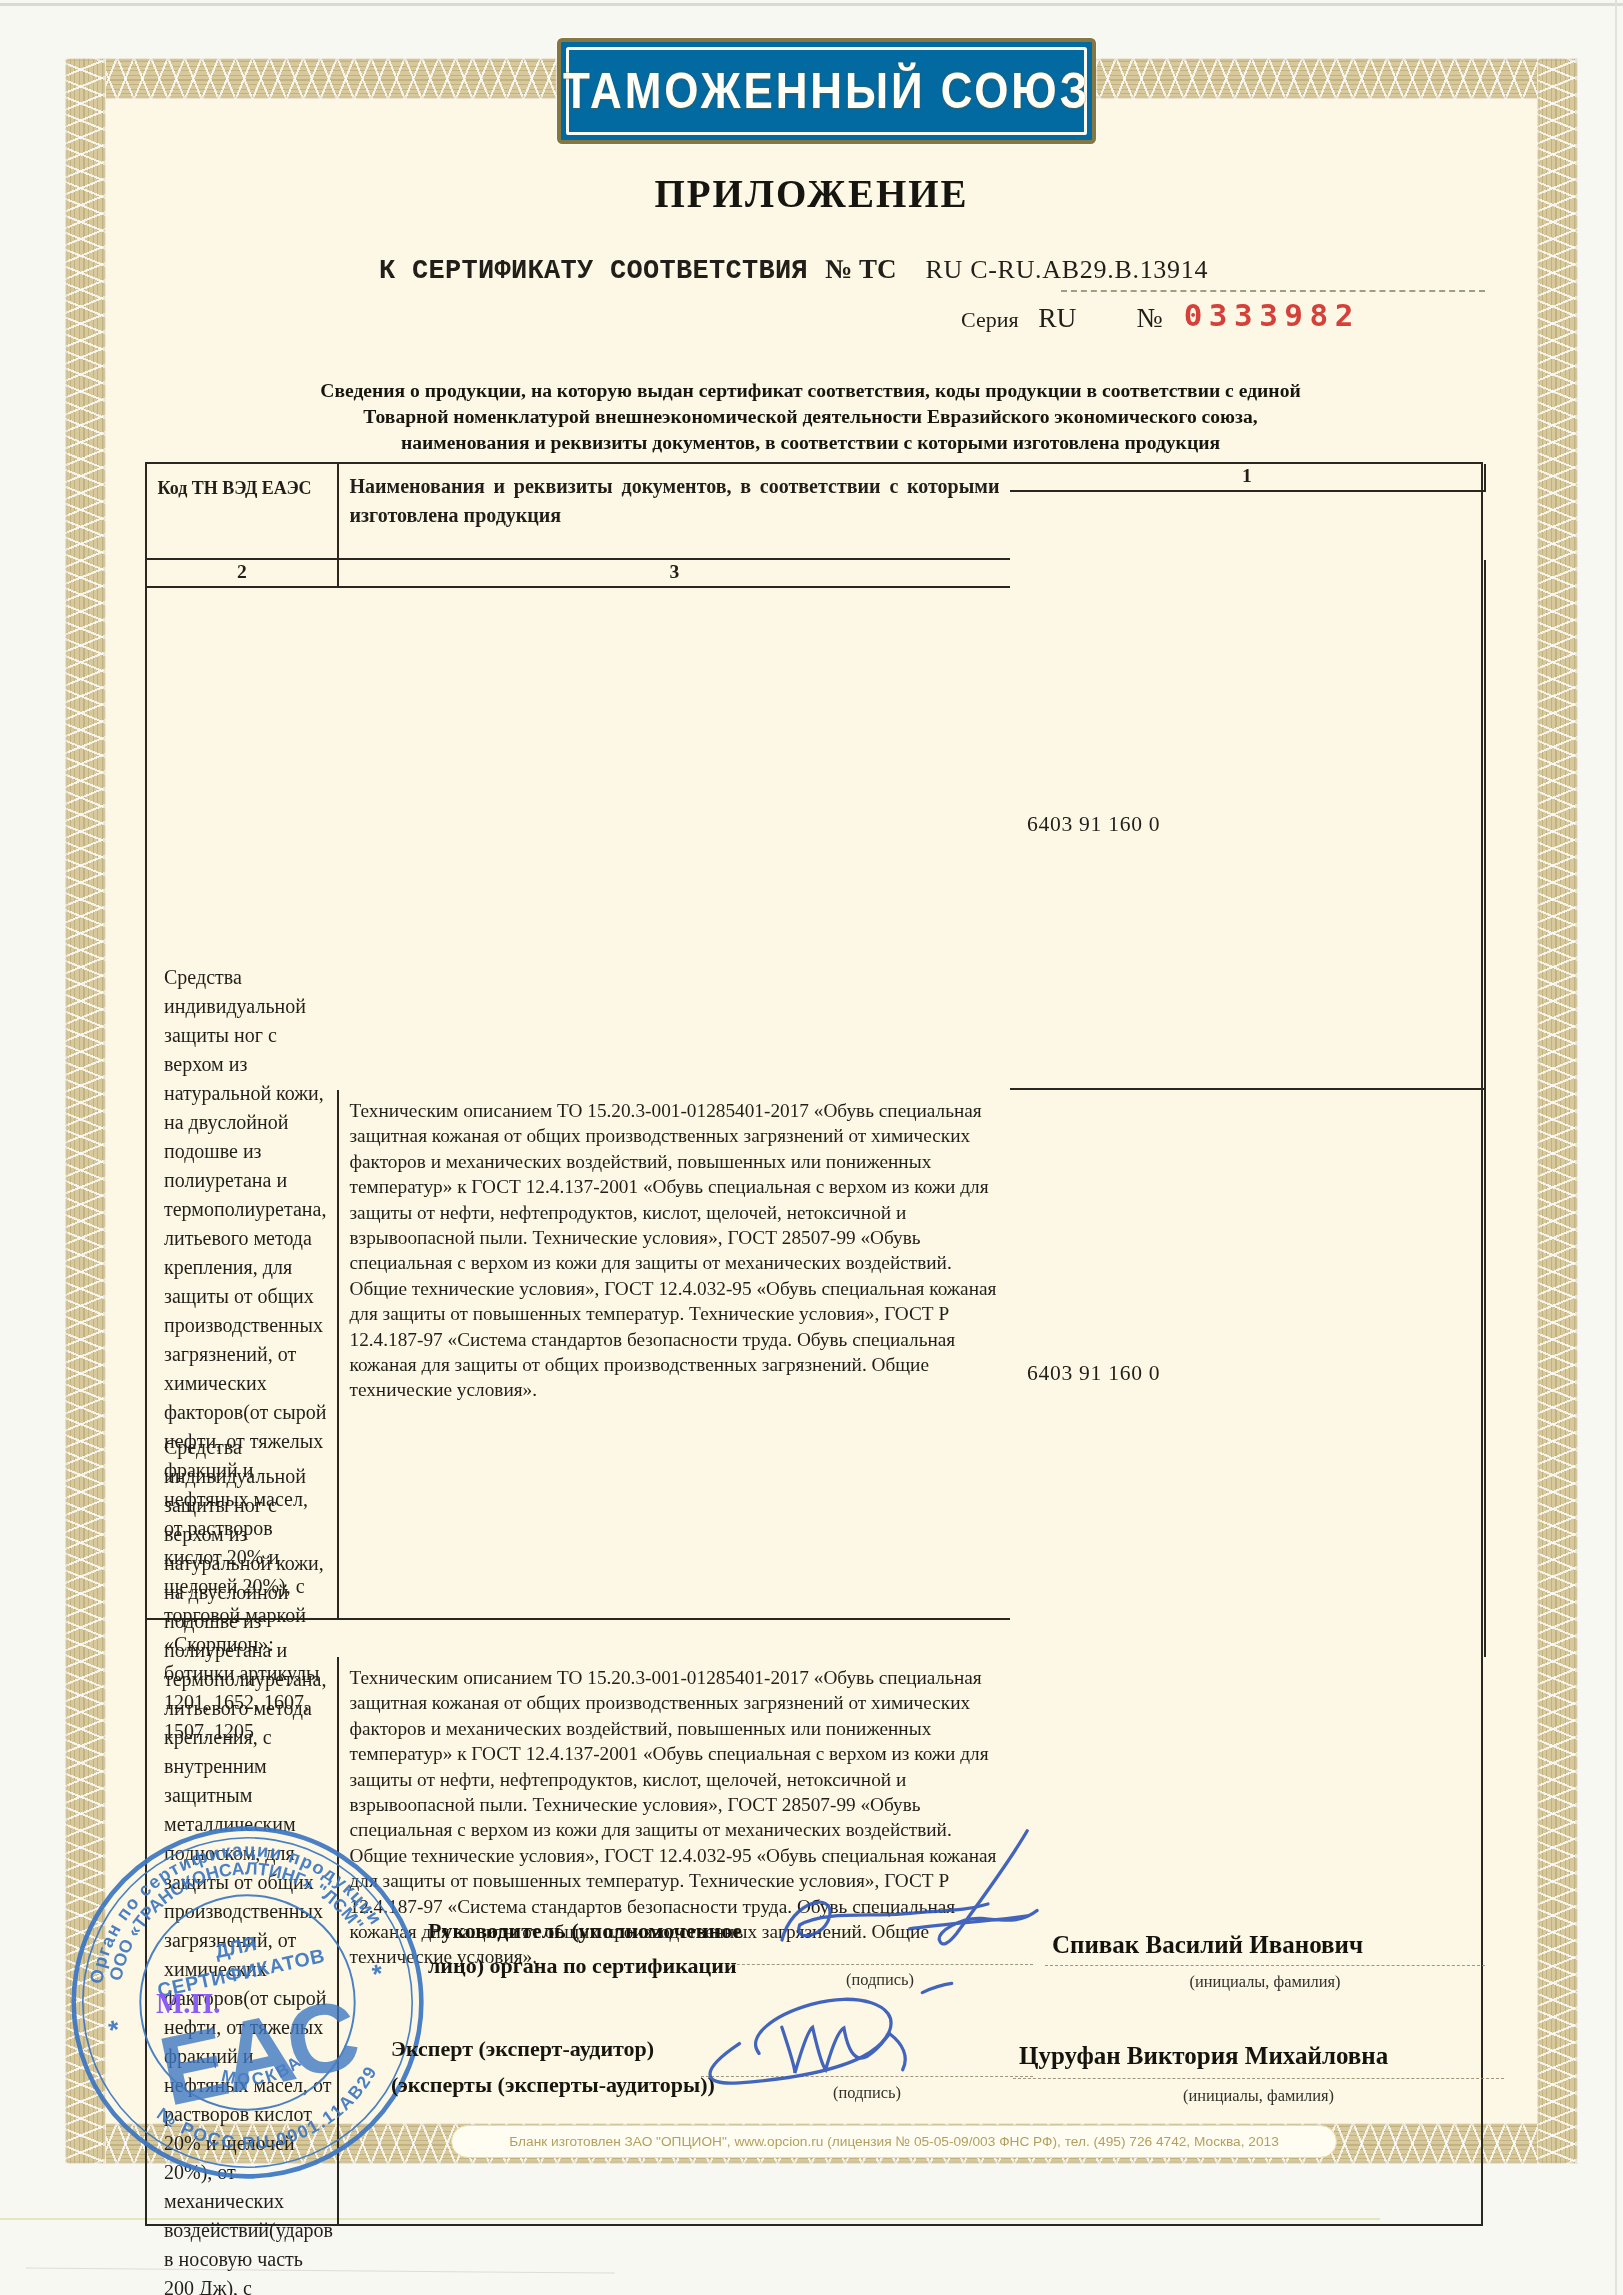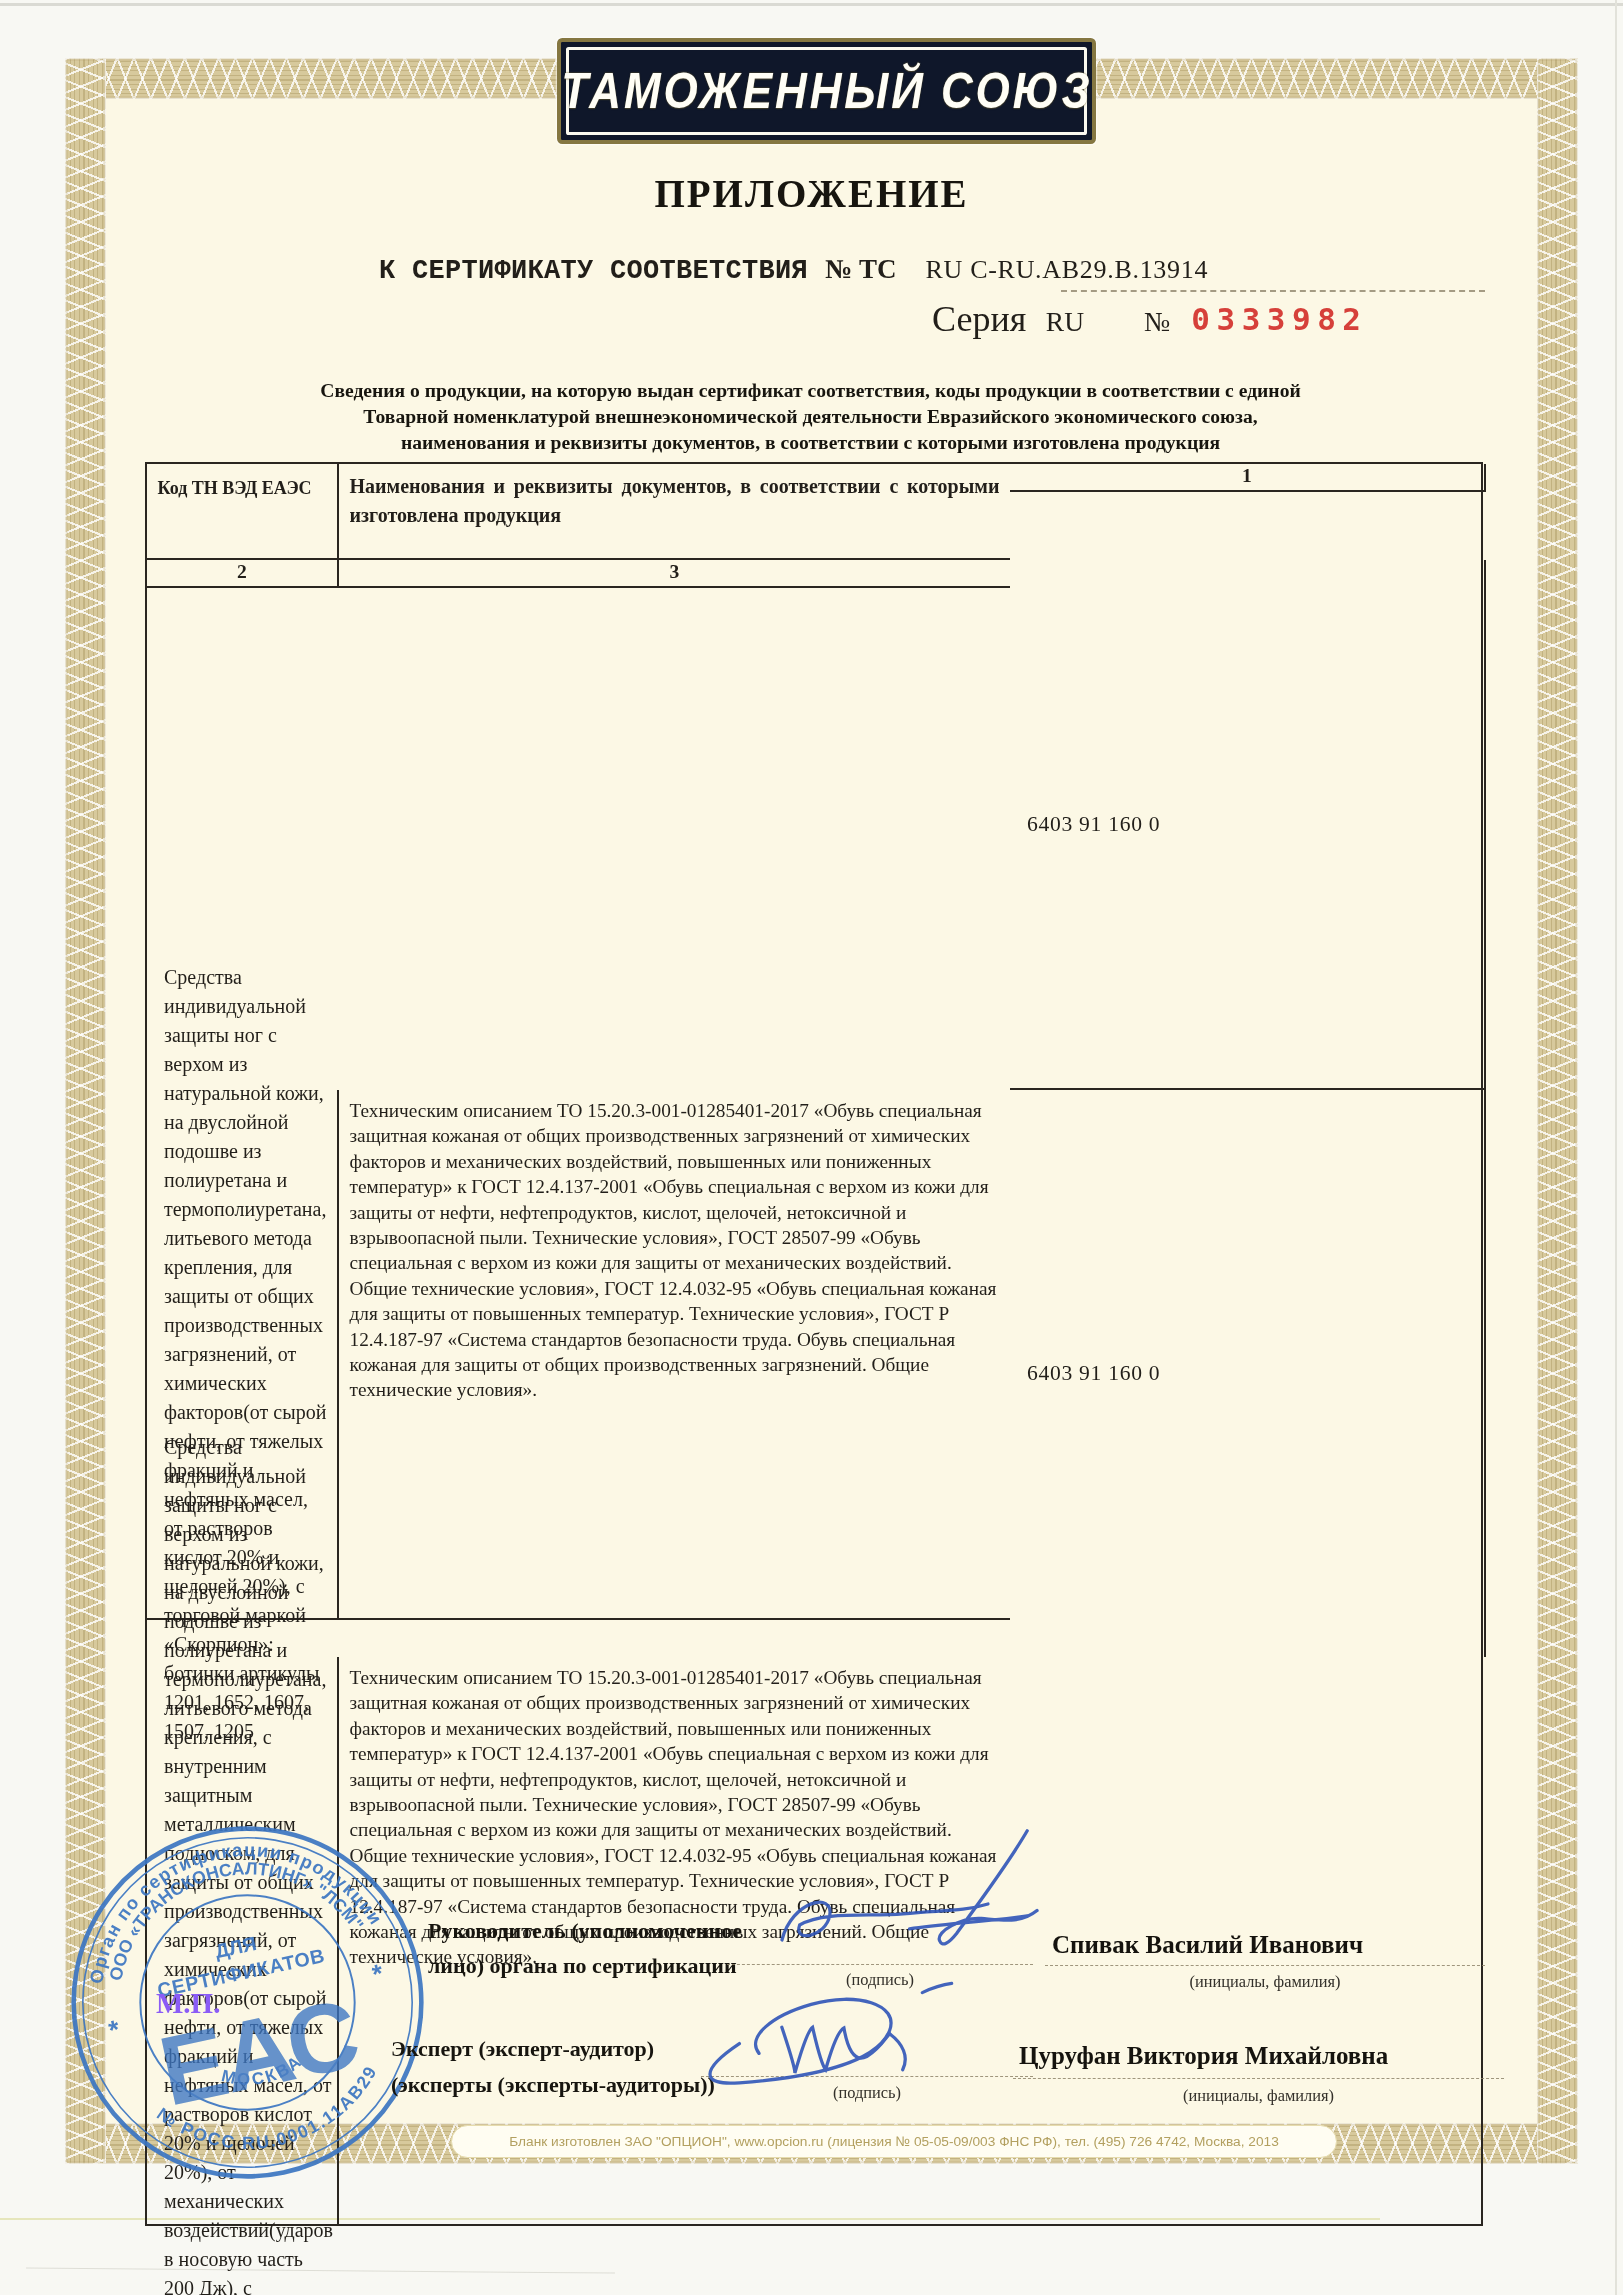--- a/index.html
+++ b/index.html
@@ -20,36 +20,36 @@
     box-shadow:inset 0 0 0 1.3px rgba(255,255,255,.65), inset 0 0 0 2.6px rgba(160,140,80,.25);}
   .band-v{background-image:
       repeating-linear-gradient(22deg, rgba(255,255,255,.8) 0 2px, rgba(255,255,255,0) 2px 15.7px),
       repeating-linear-gradient(158deg, rgba(255,255,255,.8) 0 2px, rgba(255,255,255,0) 2px 15.7px),
       repeating-linear-gradient(90deg, rgba(146,125,66,.30) 0 1.3px, rgba(146,125,66,0) 1.3px 4.6px);}
   .band-top{left:65px;top:58px;width:1512px;height:41px;}
   .band-bottom{left:65px;top:2123px;width:1512px;height:41px;}
   .band-left{left:65px;top:58px;width:41px;height:2106px;}
   .band-right{left:1537px;top:58px;width:41px;height:2106px;}
   
-  .badge{position:absolute;left:557px;top:38px;width:531px;height:98px;background:#0f172a;
+  .badge{position:absolute;left:557px;top:38px;width:531px;height:98px;background:#0369a1;
          border:4.6px solid #857741;border-radius:5.2px;display:flex;align-items:center;justify-content:center;
-         box-shadow:0 0 0 1.3px rgba(255,255,255,.5);font-style:italic;}
+         box-shadow:0 0 0 1.3px rgba(255,255,255,.5);}
   .badge::before{content:"";position:absolute;inset:5.2px;border:3.3px solid #fbfaf0;border-radius:2.6px;}
   .badge-text{font-family:"Liberation Sans","DejaVu Sans",sans-serif;font-weight:bold;font-size:50px;
          letter-spacing:3.3px;color:#fffef6;transform:scaleX(.88);white-space:nowrap;
          text-shadow:0 1.3px 1.3px rgba(110,95,40,.55), 0 -1.3px 1.3px rgba(110,95,40,.35);}
   
   .title{position:absolute;left:0;right:0;top:171px;text-align:center;font-weight:bold;font-size:39px;letter-spacing:2px;color:#17150f;}
   .certline{position:absolute;left:379px;top:254px;display:flex;align-items:baseline;white-space:nowrap;}
   .cert-label{font-weight:bold;font-size:27px;letter-spacing:0.3px;font-family:Liberation Mono, monospace;}
   .cert-ts{font-weight:bold;font-size:27px;margin-left:17px;}
   .cert-num{font-size:26px;font-weight:500;margin-left:29px;letter-spacing:0.7px;}
   .cert-underline{position:absolute;left:1061px;top:290px;width:424px;height:0;border-bottom:2px dashed #8f856b;opacity:.8;}
   .seriesline{position:absolute;left:932px;top:298px;display:flex;align-items:baseline;white-space:nowrap;}
-  .series-label{font-size:36px;}
+  .series-label{font-size:22px;margin-left:29px;}
   .series-value{font-size:27.5px;margin-left:19.6px;}
   .num-sign{font-size:27.5px;margin-left:60px;}
   .serial{font-family:"DejaVu Sans Mono","Liberation Mono",monospace;font-weight:bold;font-size:31px;
           color:#d6403a;margin-left:21px;letter-spacing:6.5px;position:relative;top:-1.3px;}
   .intro{position:absolute;left:114px;top:378px;width:1393px;text-align:center;font-weight:bold;font-size:19.6px;line-height:26px;color:#17150f;}
   
   .tbl{position:absolute;left:145px;top:462px;width:1338px;display:grid;
        grid-template-columns:192px 671px 476px;border:2px solid #2a2620;box-sizing:border-box;}
   .c{border-right:2px solid #2a2620;border-bottom:2px solid #2a2620;box-sizing:border-box;background:transparent;}
   .c.last{border-right:none;}

